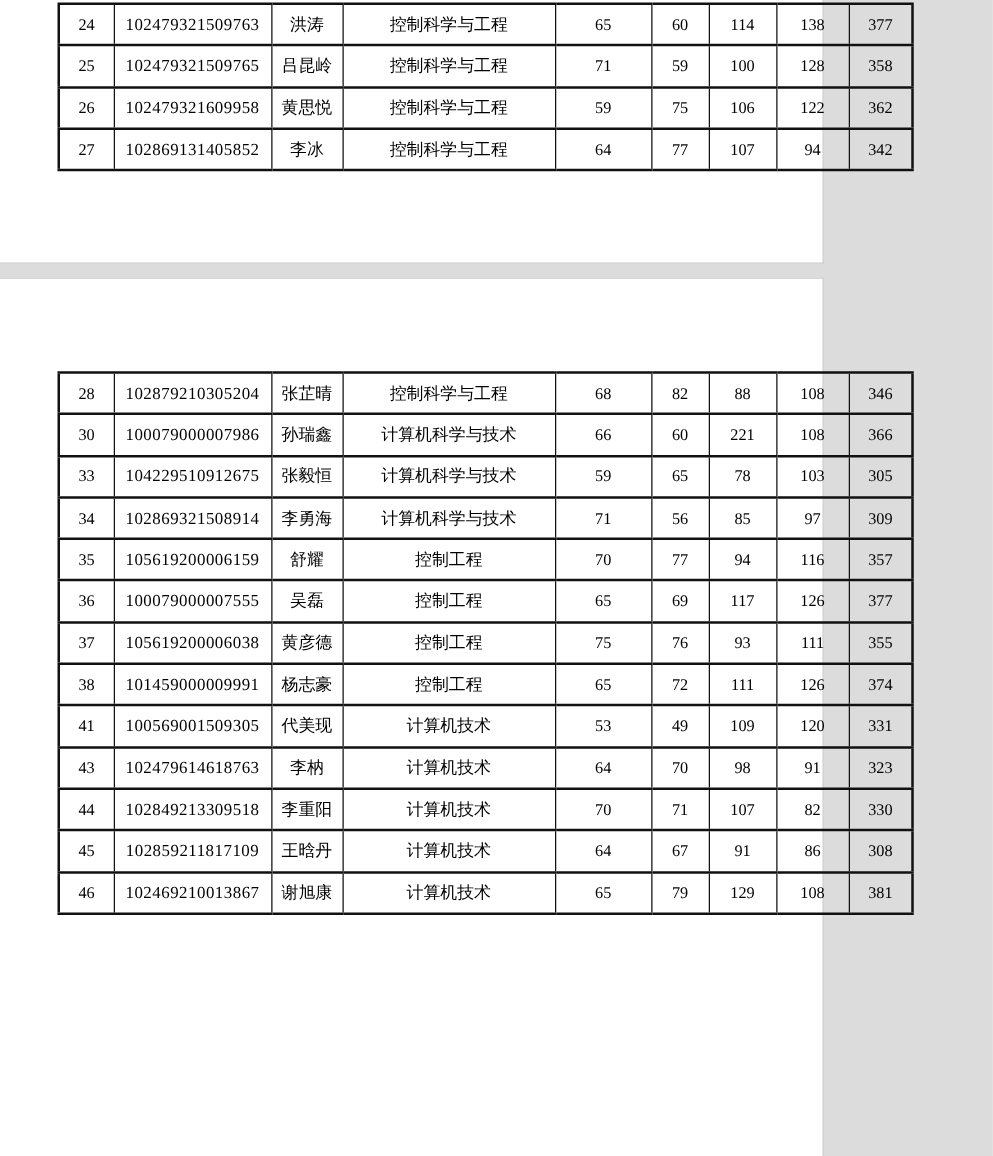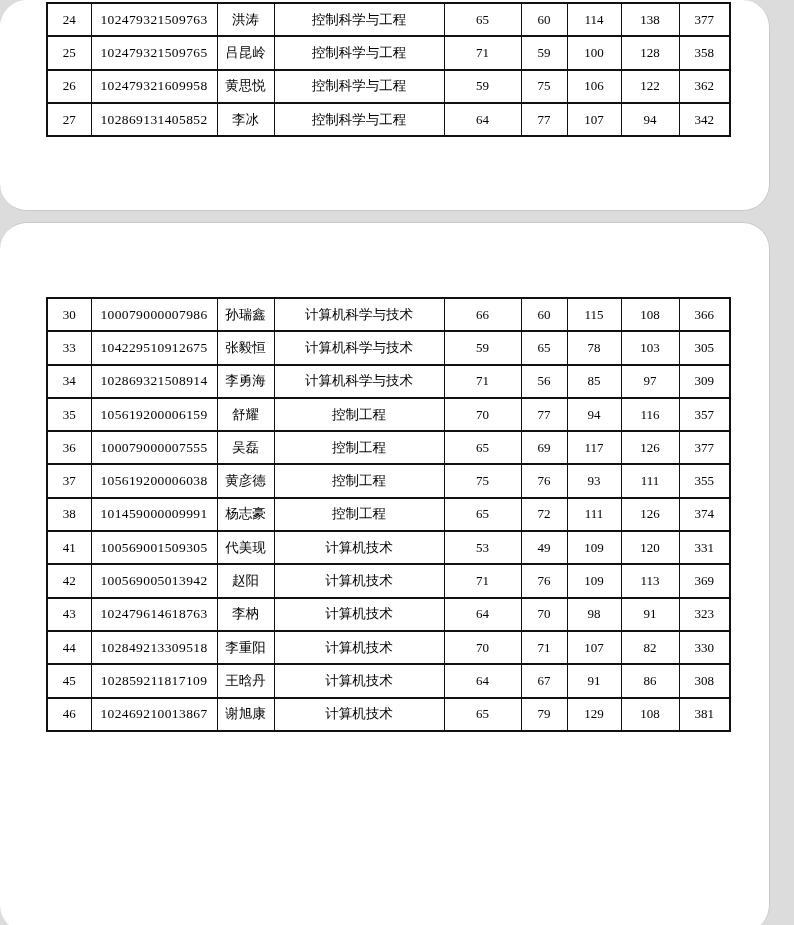--- a/index.html
+++ b/index.html
@@ -11,25 +11,24 @@
   .viewport {
     position: relative;
     width: 794px;
     height: 925px;
     overflow: hidden;
     background: #dcdcdc;
   }
   .doc-page {
     position: absolute;
     left: 0;
-    width: 770px;
+    width: 659px;
     background: #ffffff;
     border-right: 1px solid #c9c9c9;
     box-sizing: border-box;
-    border-radius: 27px;
   }
   .doc-page.page-1 {
     top: 0;
     height: 211px;
     border-bottom: 1px solid #c9c9c9;
   }
   .doc-page.page-2 {
     top: 222px;
     height: 710px;
     border-top: 1px solid #c9c9c9;
@@ -162,27 +161,38 @@
           <col style="width:57px">
         <col style="width:170px">
           <col style="width:77px">
           <col style="width:46px">
         <col style="width:54px">
           <col style="width:58px">
           <col style="width:51px">
       </colgroup>
       <tbody>
           <tr>
+            <td>28</td>
+            <td>102879210305204</td>
+            <td>张芷晴</td>
+            <td>控制科学与工程</td>
+            <td>68</td>
+            <td>82</td>
+            <td>88</td>
+            <td>108</td>
+            <td>346</td>
+          </tr>
+          <tr>
             <td>30</td>
             <td>100079000007986</td>
             <td>孙瑞鑫</td>
             <td>计算机科学与技术</td>
             <td>66</td>
             <td>60</td>
-            <td>115</td>
+            <td>221</td>
             <td>108</td>
             <td>366</td>
           </tr>
           <tr>
             <td>33</td>
             <td>104229510912675</td>
             <td>张毅恒</td>
             <td>计算机科学与技术</td>
             <td>59</td>
             <td>65</td>
@@ -250,31 +260,20 @@
             <td>100569001509305</td>
             <td>代美现</td>
             <td>计算机技术</td>
             <td>53</td>
             <td>49</td>
             <td>109</td>
             <td>120</td>
             <td>331</td>
           </tr>
           <tr>
-            <td>42</td>
-            <td>100569005013942</td>
-            <td>赵阳</td>
-            <td>计算机技术</td>
-            <td>71</td>
-            <td>76</td>
-            <td>109</td>
-            <td>113</td>
-            <td>369</td>
-          </tr>
-          <tr>
             <td>43</td>
             <td>102479614618763</td>
             <td>李枘</td>
             <td>计算机技术</td>
             <td>64</td>
             <td>70</td>
             <td>98</td>
             <td>91</td>
             <td>323</td>
           </tr>

